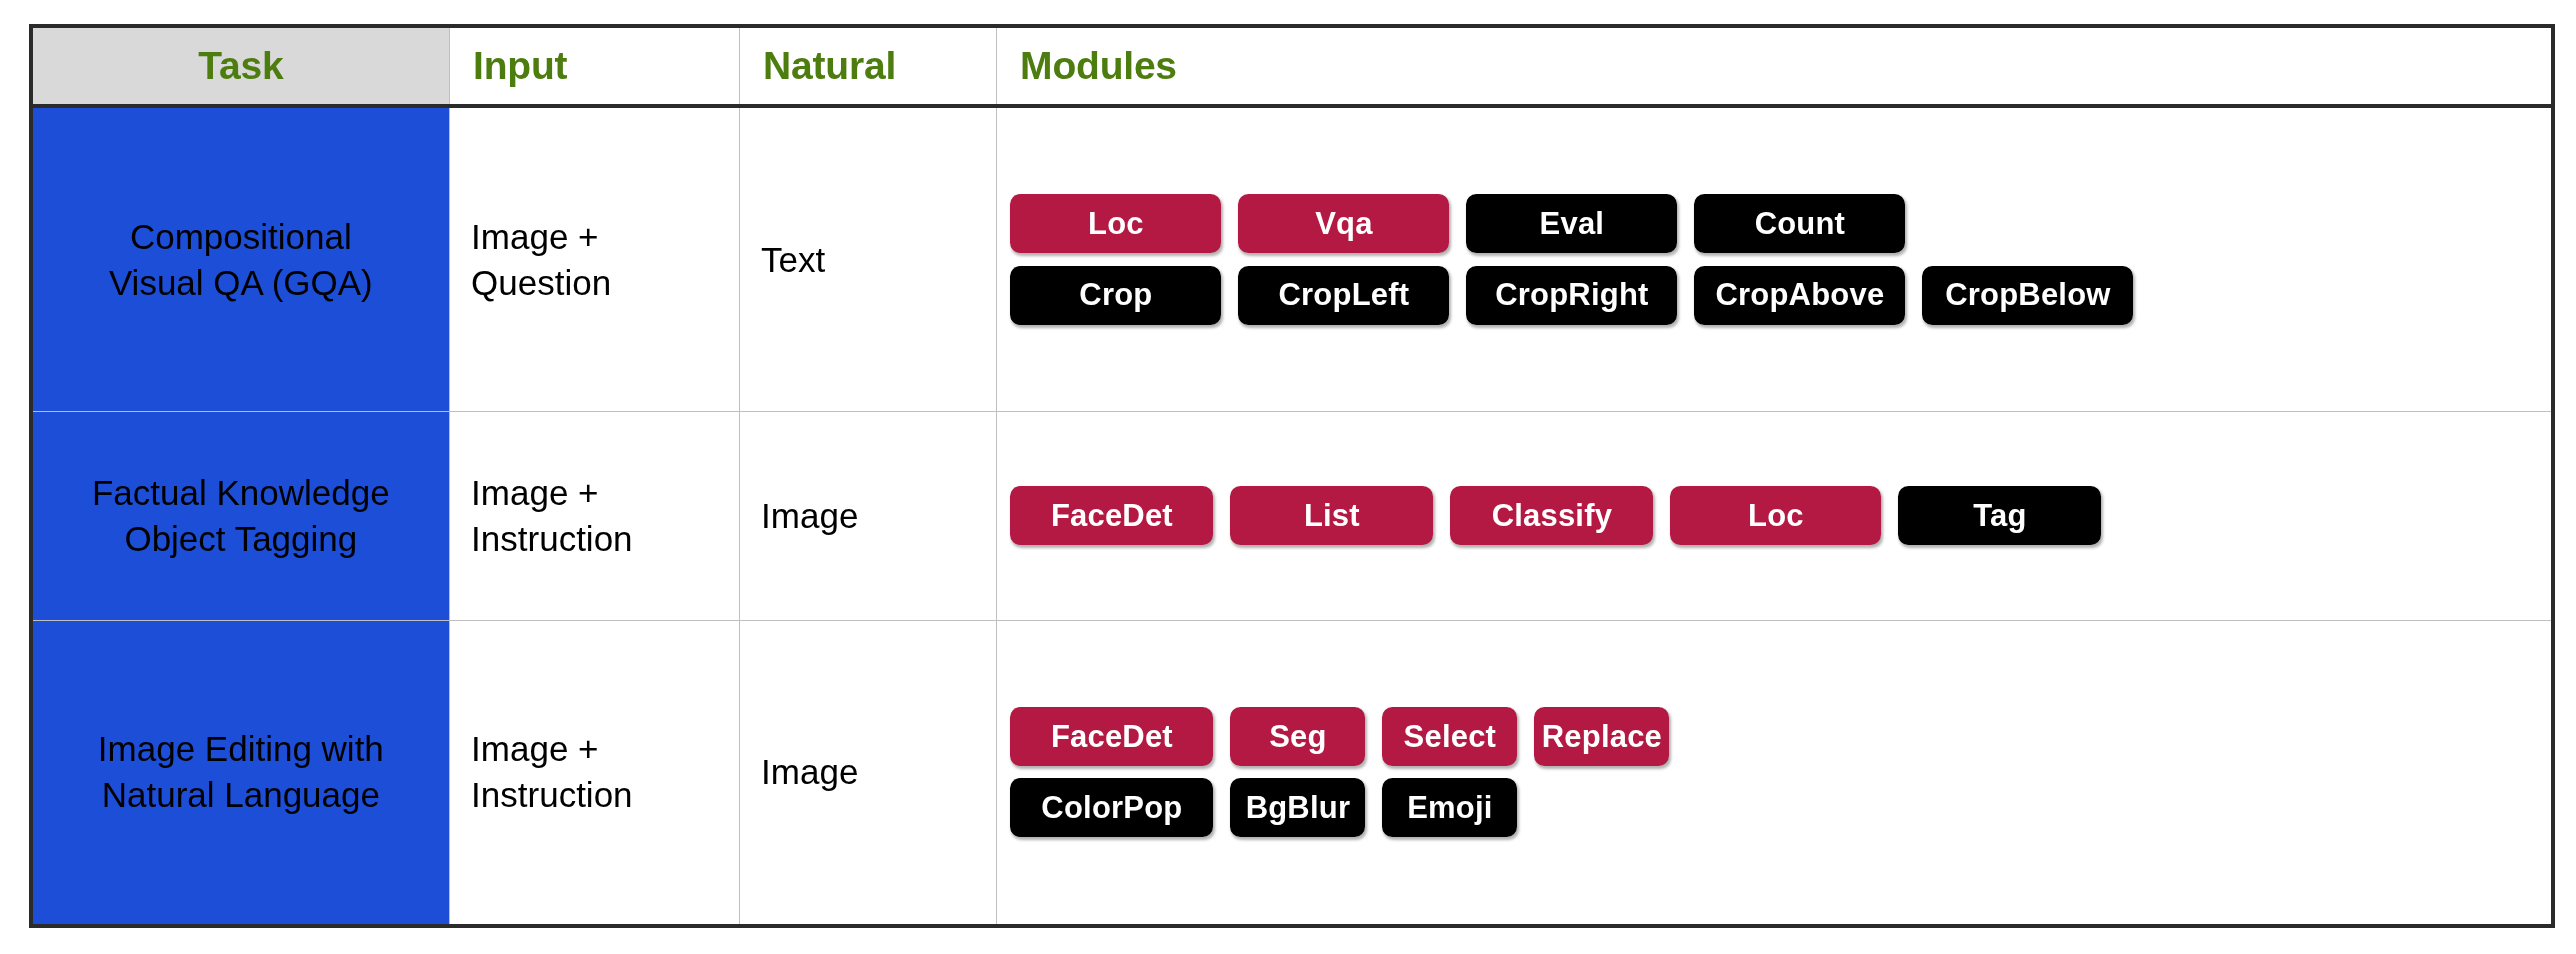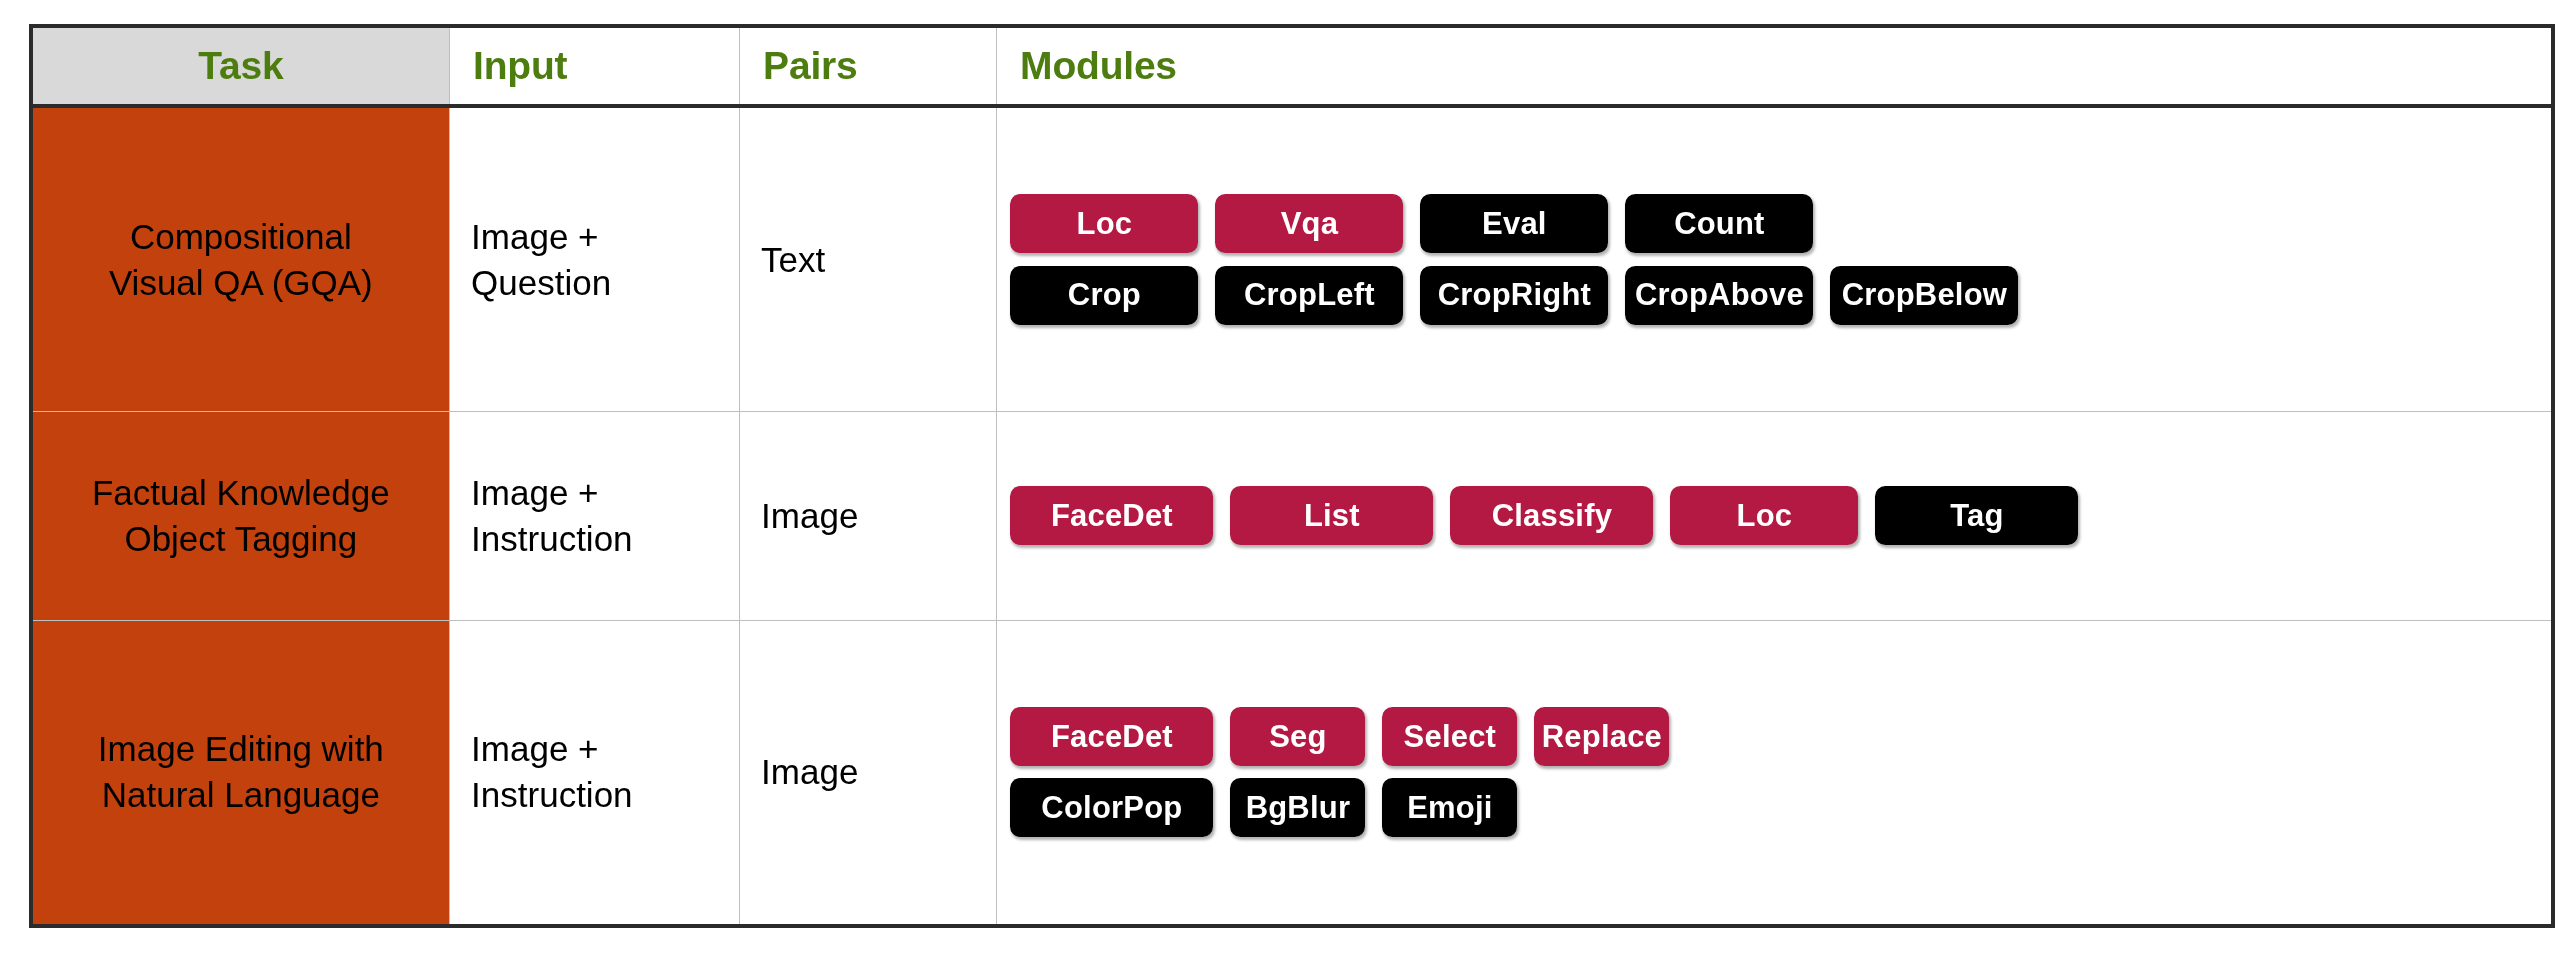--- a/index.html
+++ b/index.html
@@ -68,21 +68,21 @@
     border-bottom: 1.9px solid #bfbfbf;
     border-right: 1.9px solid #bfbfbf;
     vertical-align: middle;
     color: #000;
     background: #ffffff;
   }
   tbody tr:last-child td { border-bottom: none; }
   tbody td:last-child { border-right: none; }
 
   td.cell-task {
-    background: #c2410c;
+    background: #1d4ed8;
     text-align: center;
     font-size: 35px;
     line-height: 1.32;
     padding: 7.6px 13.3px;
   }
   td.cell-input,
   td.cell-output {
     text-align: left;
     font-size: 35px;
     line-height: 1.32;
@@ -117,40 +117,40 @@
     box-sizing: border-box;
     box-shadow: 1.9px 2.9px 2.9px rgba(0,0,0,0.30);
     white-space: nowrap;
     margin-right: 17px;
     padding: 0 9.5px;
   }
   .pill.crimson { background: #b31942; }
   .pill.blue    { background: #000000; }
 
   
-  .w-grid { width: 188px; }
+  .w-grid { width: 211px; }
   .w-md   { width: 203px; }
   .w-sm   { width: 135px; }
 </style>
 </head>
 <body>
 
 <div class="table-wrap">
   <table class="main-table">
     <colgroup>
       <col class="c-task">
       <col class="c-input">
       <col class="c-output">
       <col class="c-mods">
     </colgroup>
     <thead>
       <tr>
         <th class="th-task">Task</th>
         <th class="th-input">Input</th>
-        <th class="th-output">Pairs</th>
+        <th class="th-output">Natural</th>
         <th class="th-mods">Modules</th>
       </tr>
     </thead>
     <tbody id="table-body">
         <tr>
           <td class="cell-task">
             <div>Compositional</div>
             <div>Visual QA (GQA)</div>
           </td>
           <td class="cell-input">

